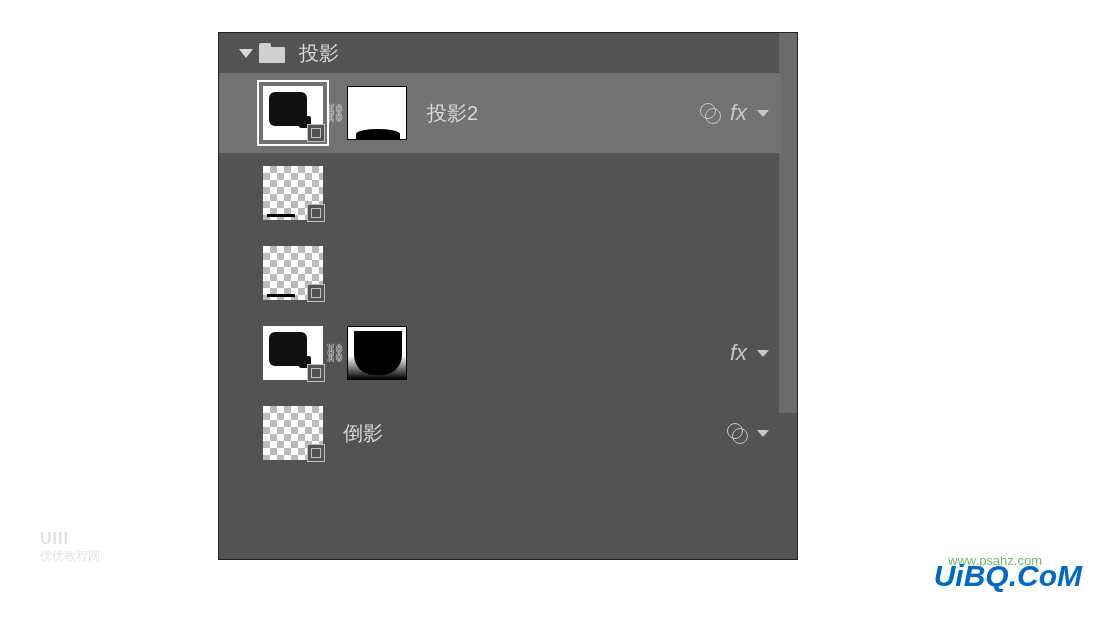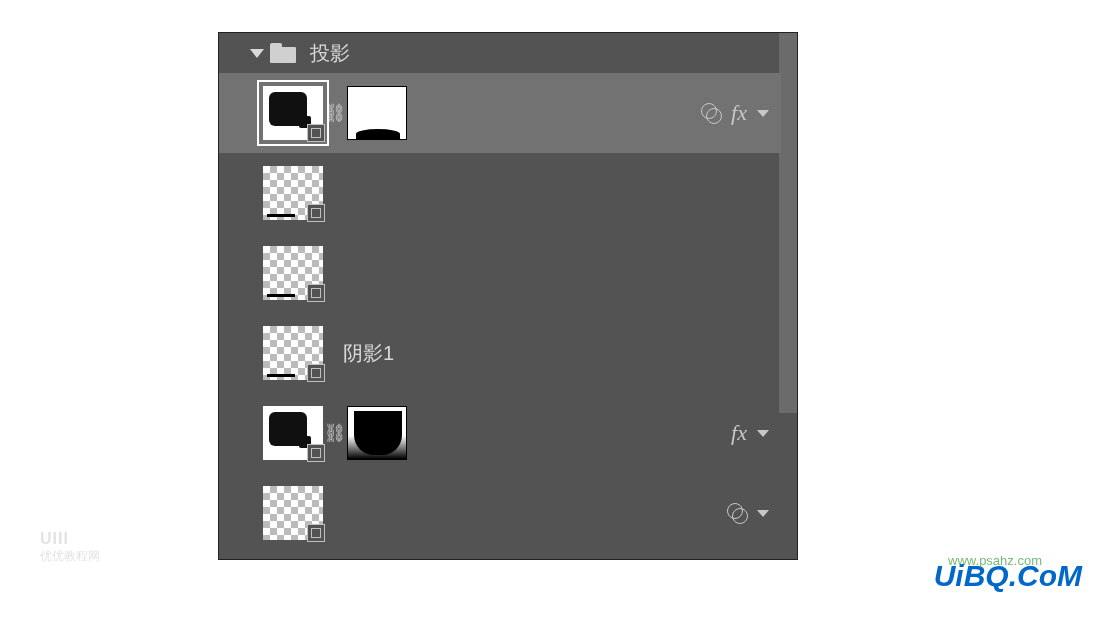--- a/index.html
+++ b/index.html
@@ -39,21 +39,21 @@
     position: absolute;
     left: 0;
     top: 0;
     width: 562px;
     height: 100%;
   }
   .group-header {
     display: flex;
     align-items: center;
     height: 40px;
-    padding-left: 31px;
+    padding-left: 20px;
     color: #d9d9d9;
     font-size: 20px;
   }
   .chevron-down {
     width: 0; height: 0;
     border-left: 7px solid transparent;
     border-right: 7px solid transparent;
     border-top: 9px solid #d9d9d9;
     margin-right: 6px;
   }
@@ -192,21 +192,21 @@
     position: absolute;
     right: 12px;
     display: flex;
     align-items: center;
     gap: 10px;
     color: #c8c8c8;
     font-size: 20px;
   }
   .fx-label {
     font-style: italic;
-    font-family: Liberation Serif, serif;
+    font-family: Liberation Sans, sans-serif;
     font-size: 22px;
   }
   .blend-icon {
     width: 20px; height: 20px;
     position: relative;
     display: inline-block;
   }
   .blend-icon::before, .blend-icon::after {
     content: "";
     position: absolute;
@@ -275,20 +275,21 @@
 
     <div class="layer-row selected">
       <div class="thumb selected-border">
         <div class="thumb-content-dark"></div>
         <div class="smart-corner"></div>
       </div>
       <div class="link-icon">⛓</div>
       <div class="mask-thumb">
         <div class="mask-blob"></div>
       </div>
+      <span class="layer-name">投影2</span>
       <div class="row-right">
         <span class="blend-icon"></span>
         <span class="fx-label">fx</span>
         <span class="chev-small"></span>
       </div>
     </div>
 
     <div class="layer-row">
       <div class="thumb checker">
         <div class="thumb-underline"></div>
@@ -296,47 +297,41 @@
       </div>
     </div>
 
     <div class="layer-row">
       <div class="thumb checker">
         <div class="thumb-underline"></div>
         <div class="smart-corner"></div>
       </div>
     </div>
 
-    <div class="layer-row">
-      <div class="thumb checker">
-        <div class="thumb-underline"></div>
-        <div class="smart-corner"></div>
-      </div>
-      <span class="layer-name">阴影1</span>
-    </div>
 
     <div class="layer-row">
       <div class="thumb" style="background:#fff">
         <div class="thumb-content-dark"></div>
         <div class="smart-corner"></div>
       </div>
       <div class="link-icon">⛓</div>
       <div class="mask-thumb gradient">
         <div class="thumb-content-bowl" style="left:6px;top:4px;width:48px;height:44px;"></div>
       </div>
       <div class="row-right">
         <span class="fx-label">fx</span>
         <span class="chev-small"></span>
       </div>
     </div>
 
     <div class="layer-row">
       <div class="thumb checker">
         <div class="smart-corner"></div>
       </div>
+      <span class="layer-name">倒影</span>
       <div class="row-right">
         <span class="blend-icon"></span>
         <span class="chev-small"></span>
       </div>
     </div>
 
   </div>
 </div>
 
 <div class="watermark-left">

